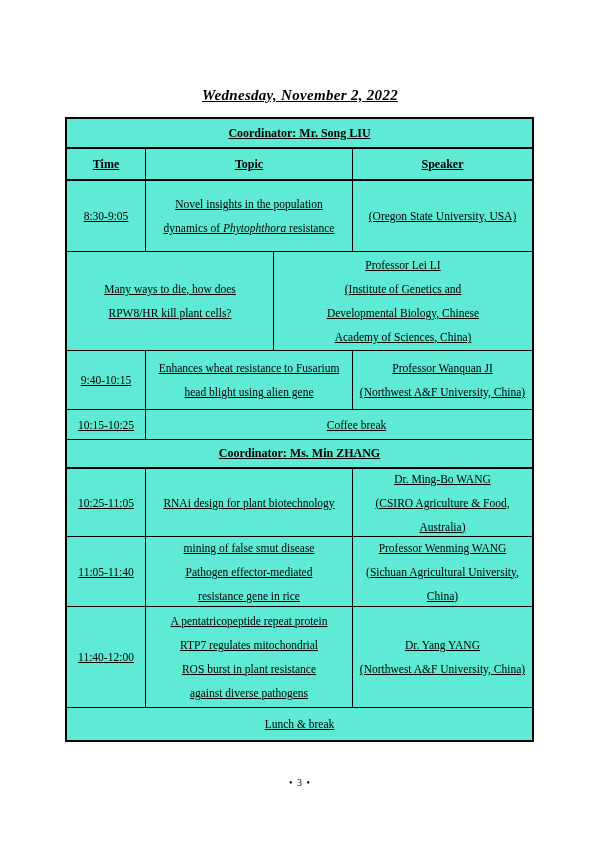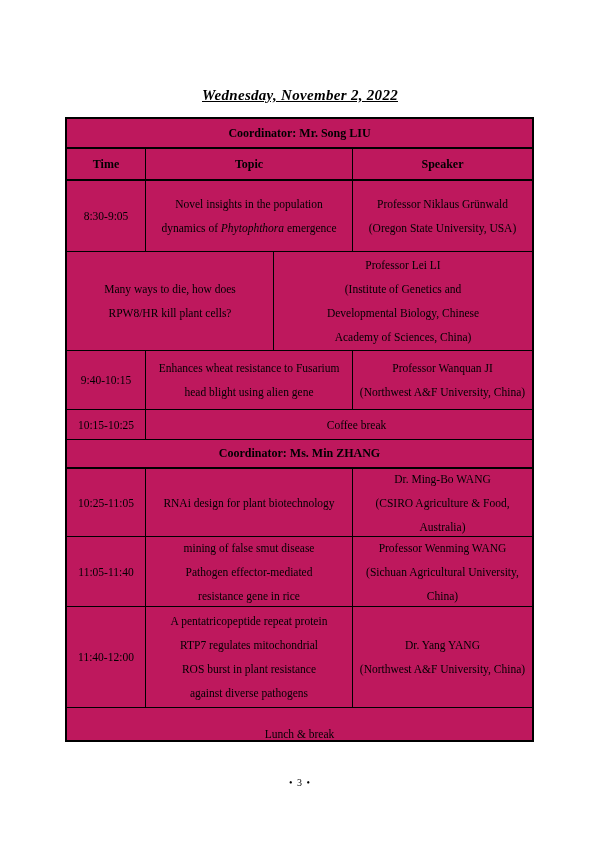--- a/index.html
+++ b/index.html
@@ -24,21 +24,22 @@
     text-decoration: underline;
     letter-spacing: 0.3px;
   }
   .schedule-table {
     position: absolute;
     top: 117px;
     left: 65px;
     width: 469px;
     border: 2px solid #000;
     box-sizing: border-box;
-    background: #be185d;
+    background: #5eead4;
+    text-decoration: underline;
   }
   .row {
     display: flex;
     box-sizing: border-box;
     border-bottom: 1px solid #000;
   }
   .row.thick { border-bottom-width: 2px; }
   .row:last-child { border-bottom: none; }
   .cell {
     display: flex;
@@ -82,24 +83,23 @@
       </div>
       <div class="row row-header thick" style="height: 32px;">
         <div class="cell bold single col-time vline">Time</div>
         <div class="cell bold single col-topic vline">Topic</div>
         <div class="cell bold single col-speaker">Speaker</div>
       </div>
       <div class="row row-session" style="height: 71px;">
         <div class="cell col-time vline single">8:30-9:05</div>
         <div class="cell col-topic vline">
           <div class="line"><span>Novel insights in the population</span></div>
-          <div class="line"><span>dynamics of </span><span class="it">Phytophthora</span><span> emergence</span></div>
+          <div class="line"><span>dynamics of </span><span class="it">Phytophthora</span><span> resistance</span></div>
         </div>
         <div class="cell col-speaker">
-          <div class="line"><span>Professor Niklaus Grünwald</span></div>
           <div class="line"><span>(Oregon State University, USA)</span></div>
         </div>
       </div>
       <div class="row row-session" style="height: 99px;">
         <div class="cell col-topic vline">
           <div class="line"><span>Many ways to die, how does</span></div>
           <div class="line"><span>RPW8/HR kill plant cells?</span></div>
         </div>
         <div class="cell col-speaker">
           <div class="line"><span>Professor Lei LI</span></div>
@@ -156,19 +156,19 @@
           <div class="line"><span>A pentatricopeptide repeat protein</span></div>
           <div class="line"><span>RTP7 regulates mitochondrial</span></div>
           <div class="line"><span>ROS burst in plant resistance</span></div>
           <div class="line"><span>against diverse pathogens</span></div>
         </div>
         <div class="cell col-speaker">
           <div class="line"><span>Dr. Yang YANG</span></div>
           <div class="line"><span>(Northwest A&amp;F University, China)</span></div>
         </div>
       </div>
-      <div class="row row-full" style="height: 32px; align-items: flex-end;">
+      <div class="row row-full" style="height: 32px;">
         <div class="cell col-full single">Lunch &amp; break</div>
       </div>
     </div>
 
   <div class="page-number">• 3 •</div>
 </div>
 
 </body></html>

